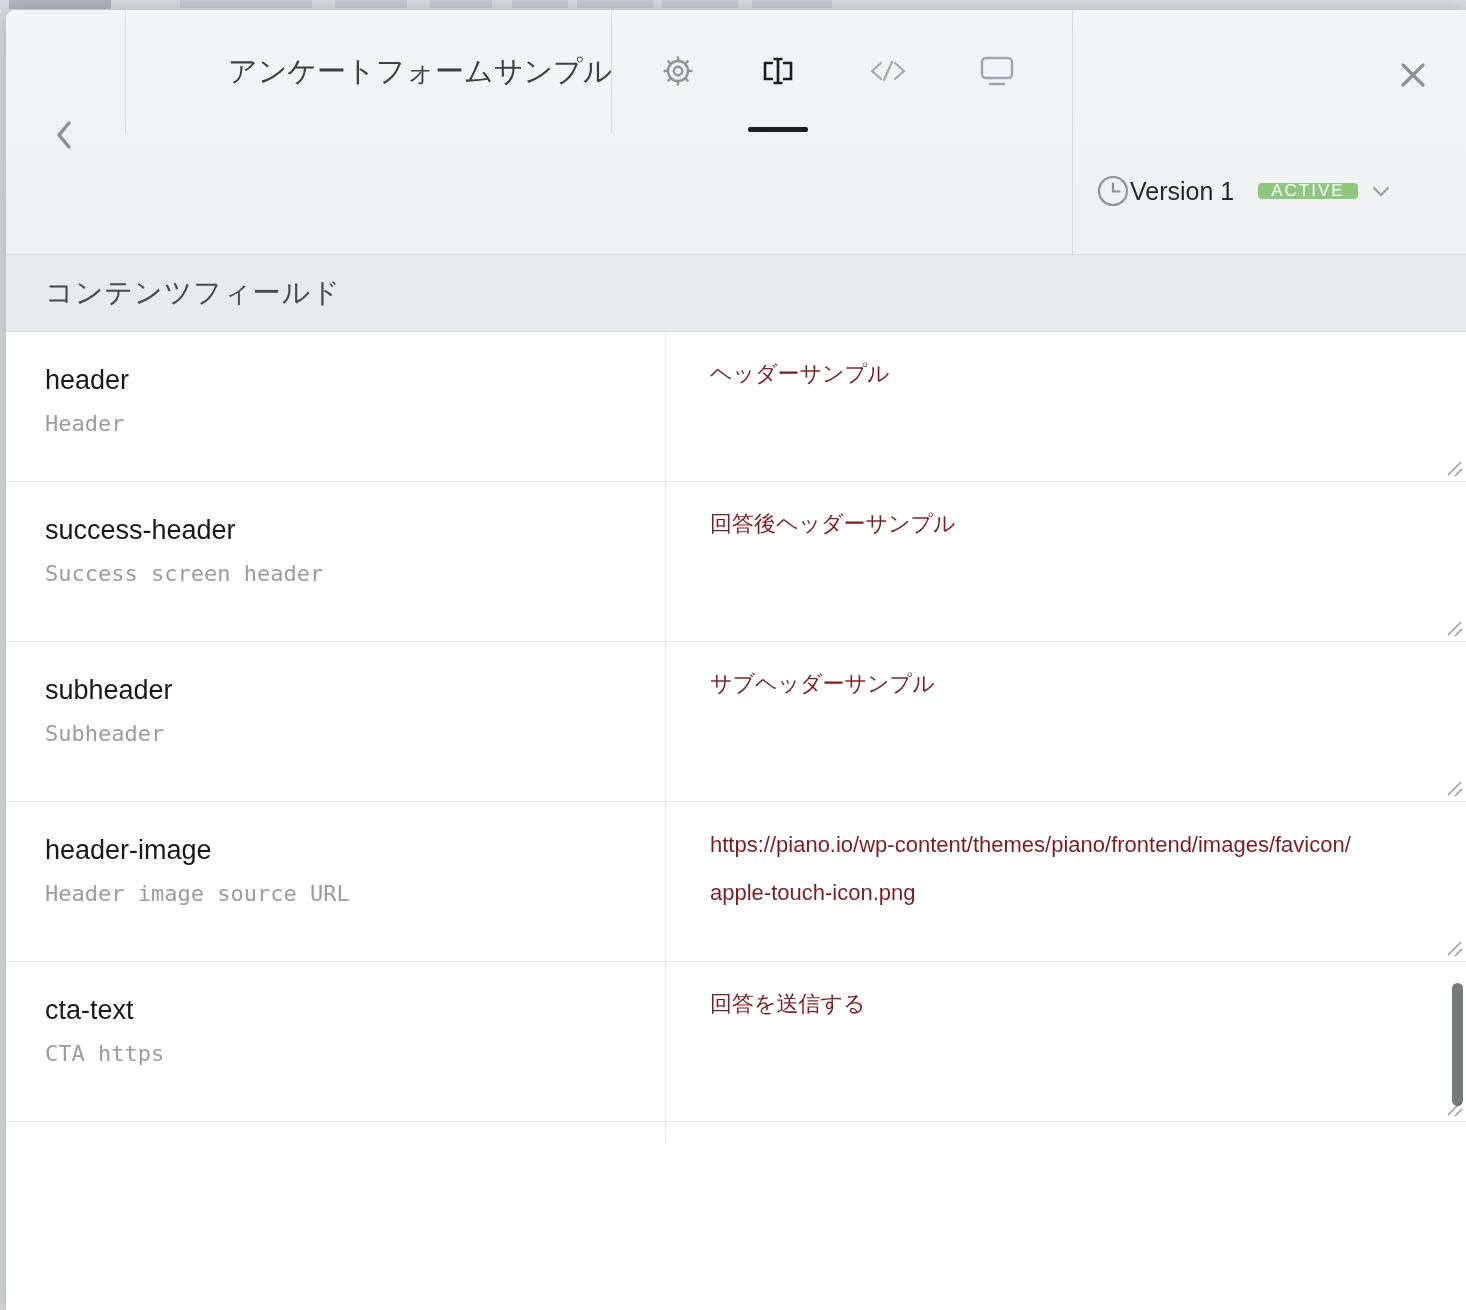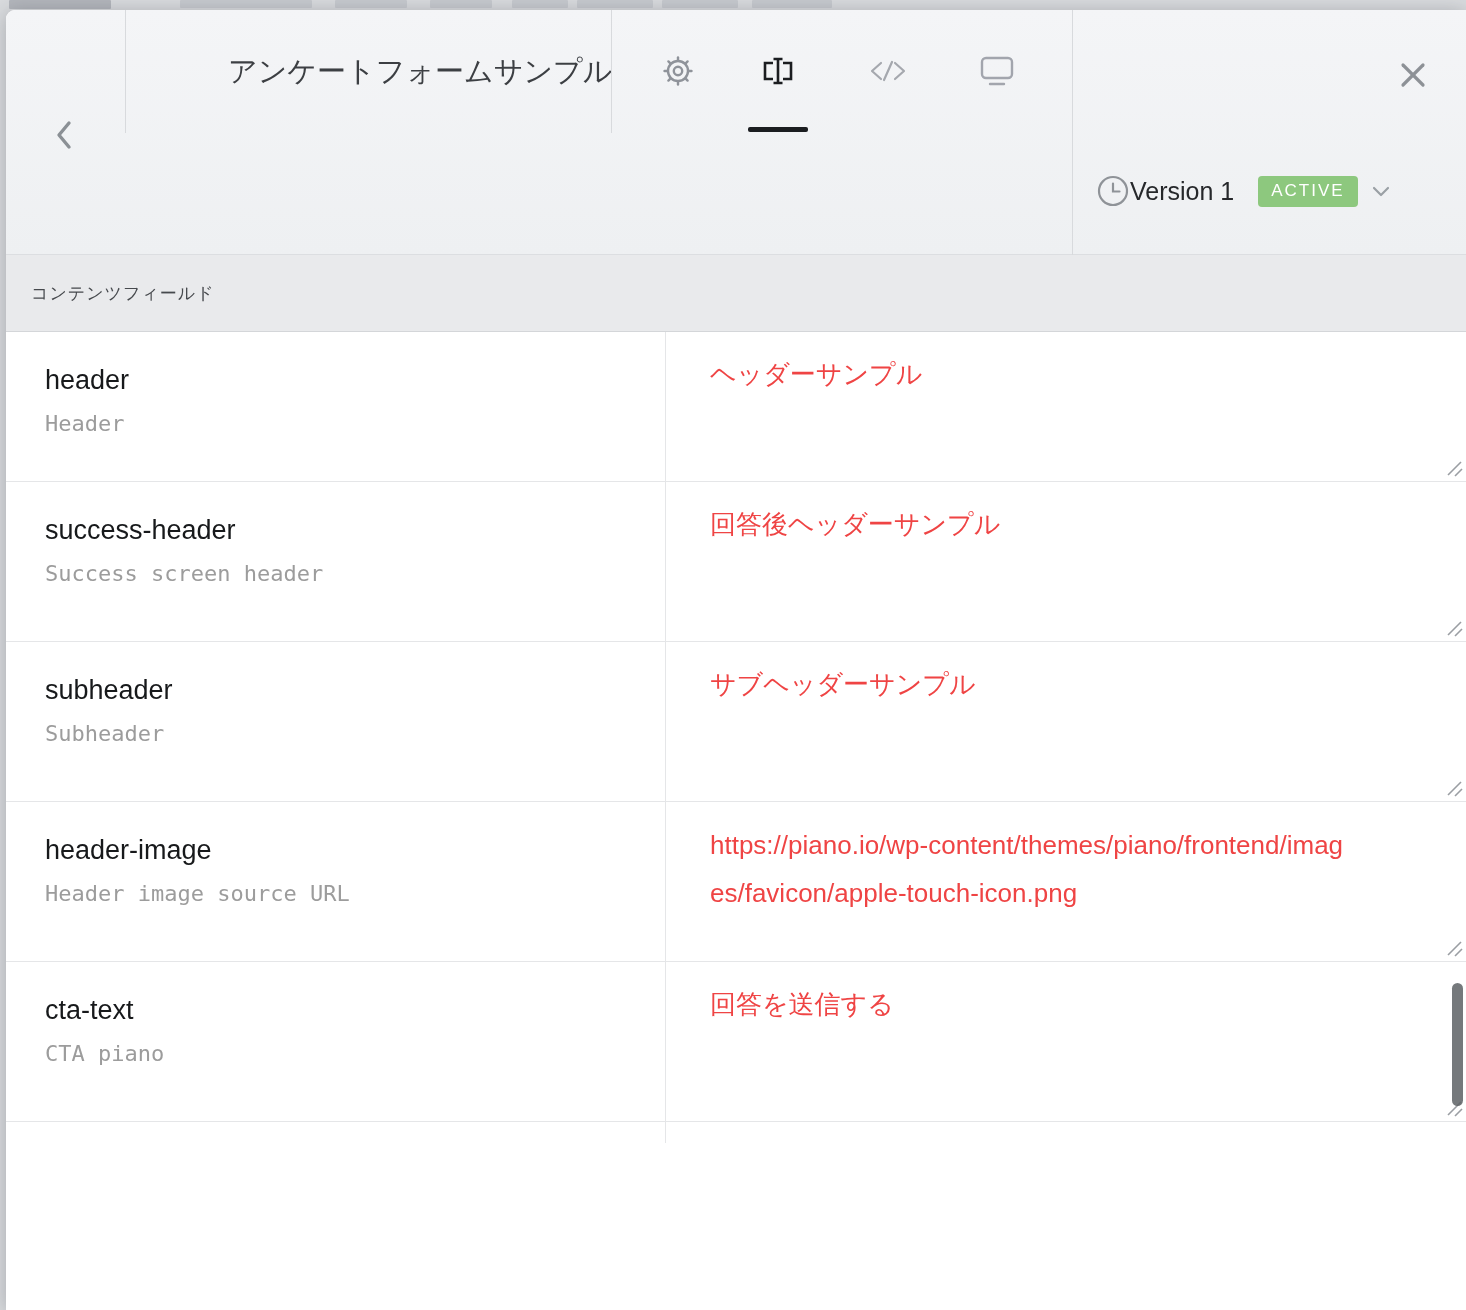--- a/index.html
+++ b/index.html
@@ -65,54 +65,54 @@
     position:absolute; left:1384px; top:42px; width:46px; height:46px;
     background:none; border:none; cursor:pointer; display:flex; align-items:center; justify-content:center;
   }
 
   .version-row {
     position:absolute; left:1090px; top:163px; height:36px;
     display:flex; align-items:center; cursor:pointer;
   }
   .version-label { font-size:25px; color:#26282b; }
   .version-badge {
-    margin-left:24px; height:31px; padding:0 13px;
+    margin-left:24px; height:16px; padding:0 13px;
     display:flex; align-items:center;
     font-size:17px; letter-spacing:2px; color:#ffffff;
     border-radius:4px;
   }
   .version-caret { margin-left:13px; display:flex; }
 
   
   .section-bar {
     position:absolute; top:245px; left:0; width:100%; height:77px;
     background:#e9eaec; border-bottom:1px solid #d4d6d9;
     display:flex; align-items:center;
   }
-  .section-bar span { font-size:17px; color:#46494d; letter-spacing:1px; margin-left:25px; }
+  .section-bar span { font-size:28px; color:#46494d; letter-spacing:1px; margin-left:39px; }
 
   
   .rows { position:absolute; top:322px; left:0; width:100%; }
   .row { position:relative; width:100%; height:160px; border-bottom:1px solid #e5e6e8; background:#fff; }
   .row.first { height:150px; }
   .row.partial { height:21px; border-bottom:none; }
   .cell-left {
     position:absolute; left:0; top:0; bottom:0; width:660px;
     border-right:1px solid #e5e6e8;
   }
   .fname { margin:33px 0 0 39px; font-size:27px; color:#17191b; }
   .fdesc {
     margin:15px 0 0 39px;
     font-family:"DejaVu Sans Mono","Liberation Mono",monospace;
     font-size:22px; color:#9c9c9c;
   }
   .cell-right { position:absolute; left:661px; top:0; bottom:0; right:0; }
   .fvalue {
     margin:22px 0 0 43px; width:620px;
-    font-size:26px; color:#ef4444; line-height:40px; cursor:text;
+    font-size:22px; color:#7f1d1d; line-height:40px; cursor:text;
   }
   .fvalue.url { width:645px; line-height:48px; word-break:break-all; margin-top:19px; }
   .resize-handle { position:absolute; right:3px; bottom:4px; cursor:nwse-resize; }
 
   .scrollbar-thumb {
     position:absolute; left:1446px; top:973px; width:11px; height:123px;
     background:#5d6165; border-radius:6px; opacity:.85;
   }
 </style>
 </head>
@@ -287,21 +287,21 @@
         <g stroke="#9a9ea3" stroke-width="1.6">
           <line x1="3" y1="16" x2="16" y2="3"></line>
           <line x1="10" y1="17" x2="17" y2="10"></line>
         </g>
       </svg>
     </div>
   </div>
       <div class="row">
     <div class="cell-left">
       <div class="fname">cta-text</div>
-      <div class="fdesc">CTA piano</div>
+      <div class="fdesc">CTA https</div>
     </div>
     <div class="cell-right">
       <div class="fvalue">回答を送信する</div>
 
       <svg class="resize-handle" width="18" height="18" viewBox="0 0 18 18">
         <g stroke="#9a9ea3" stroke-width="1.6">
           <line x1="3" y1="16" x2="16" y2="3"></line>
           <line x1="10" y1="17" x2="17" y2="10"></line>
         </g>
       </svg>

